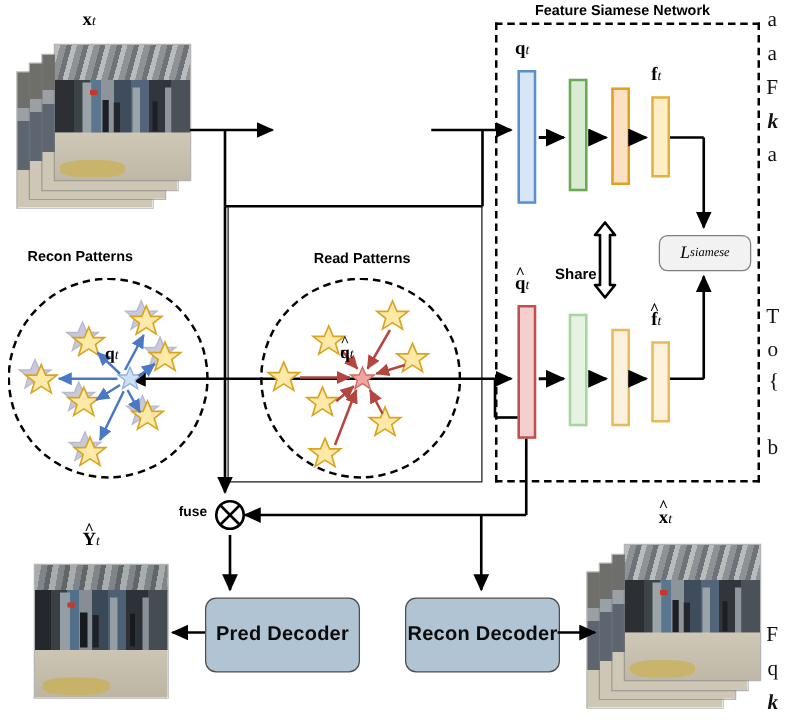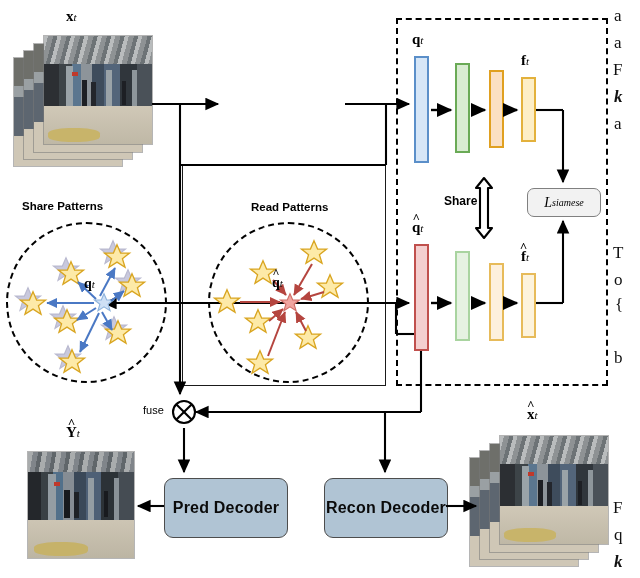--- a/index.html
+++ b/index.html
@@ -24,21 +24,21 @@
   .solidbox{border:1.6px solid #1a1a1a;box-sizing:border-box;}
   
   .bar{box-sizing:border-box;}
   
   .frame{background-size:cover;background-position:center;
          box-shadow:0 0 0 1px rgba(120,120,120,.55);}
   .dashcircle{border:2.6px dashed #000;border-radius:50%;box-sizing:border-box;}
   .rtext{font-family:"Liberation Serif",serif;font-size:17px;color:#111;white-space:nowrap;}
   .rtext.it{font-style:italic;font-weight:bold;}
   svg.ov{position:absolute;left:0;top:0;width:640px;height:578px;overflow:visible;}
-  .fuse-lbl{font-weight:normal;font-size:11px;}
+  .fuse-lbl{font-weight:bold;font-size:11px;}
 </style>
 </head>
 <body>
 
 <div id="stage">
 
   <div class="abs" style="left:14px;top:36px;width:138px;height:136px;">
     <div class="frame abs" style="left:0px;top:22px;width:108px;height:108px;
          background:linear-gradient(#6e6f6a 0 26%,#9aa0a3 26% 36%,#5d6670 36% 72%,#cfc7b6 72% 100%);"></div>
     <div class="frame abs" style="left:10px;top:15px;width:108px;height:108px;
@@ -116,20 +116,21 @@
       <div class="abs" style="left:4px;top:92px;width:52px;height:14px;background:#c8b46a;border-radius:40%;"></div>
     </div>
   </div>
   <div class="abs mathlbl" style="left:527px;top:406px;">
     <span style="position:relative;">
       <span style="position:absolute;left:50%;top:-9px;transform:translateX(-50%);font-size:13px;">^</span>
       <span>x</span></span><i>t</i>
   </div>
 
   <div class="dashbox abs" style="left:396px;top:18px;width:212px;height:368px;"></div>
+  <div class="abs sect-title" style="left:428px;top:3px;">Feature Siamese Network</div>
 
   <div class="bar abs" style="left:414px;top:56px;width:15px;height:107px;background:#d6e6f7;border:2px solid #5b8fc9;"></div>
   <div class="bar abs" style="left:455px;top:63px;width:15px;height:90px;background:#d9ecd2;border:2px solid #6aaa56;"></div>
   <div class="bar abs" style="left:489px;top:70px;width:15px;height:78px;background:#fbe0c3;border:2px solid #e0a020;"></div>
   <div class="bar abs" style="left:521px;top:77px;width:15px;height:65px;background:#fdeec6;border:2px solid #e3b13c;"></div>
   <div class="abs mathlbl" style="left:412px;top:31px;">
     <span>q</span><i>t</i>
   </div>
   <div class="abs mathlbl" style="left:521px;top:52px;">
     <span>f</span><i>t</i>
@@ -143,33 +144,33 @@
     <span style="position:relative;">
       <span style="position:absolute;left:50%;top:-9px;transform:translateX(-50%);font-size:13px;">^</span>
       <span>q</span></span><i>t</i>
   </div>
   <div class="abs mathlbl" style="left:521px;top:248px;">
     <span style="position:relative;">
       <span style="position:absolute;left:50%;top:-9px;transform:translateX(-50%);font-size:13px;">^</span>
       <span>f</span></span><i>t</i>
   </div>
 
-  <div class="abs lbl" style="left:444px;top:194px;">Share</div>
+  <div class="abs lbl" style="left:444px;top:212px;">Share</div>
 
   <div class="lossbox abs" style="left:527px;top:188px;width:72px;height:27px;">
     <span class="cal">L</span>
       <span class="sub">siamese</span>
   </div>
 
   <div class="procbox abs" style="left:324px;top:478px;width:122px;height:58px;">Recon Decoder</div>
   <div class="procbox abs" style="left:164px;top:478px;width:122px;height:58px;">Pred Decoder</div>
 
   <div class="solidbox abs" style="left:182px;top:164px;width:204px;height:222px;"></div>
 
-  <div class="abs sect-title" style="left:22px;top:200px;">Share Patterns</div>
+  <div class="abs sect-title" style="left:22px;top:200px;">Recon Patterns</div>
   <div class="abs sect-title" style="left:251px;top:201px;">Read Patterns</div>
 
   <div class="dashcircle abs" style="left:6px;top:222px;width:161px;height:161px;"></div>
   <div class="dashcircle abs" style="left:208px;top:222px;width:161px;height:161px;"></div>
 
   <div class="abs fuse-lbl" style="left:143px;top:404px;">fuse</div>
 
   <svg class="ov" viewBox="0 0 640 578">
     <defs>
       <marker id="ah" markerWidth="7" markerHeight="7" refX="6.0" refY="3.0" orient="auto" markerUnits="strokeWidth">

